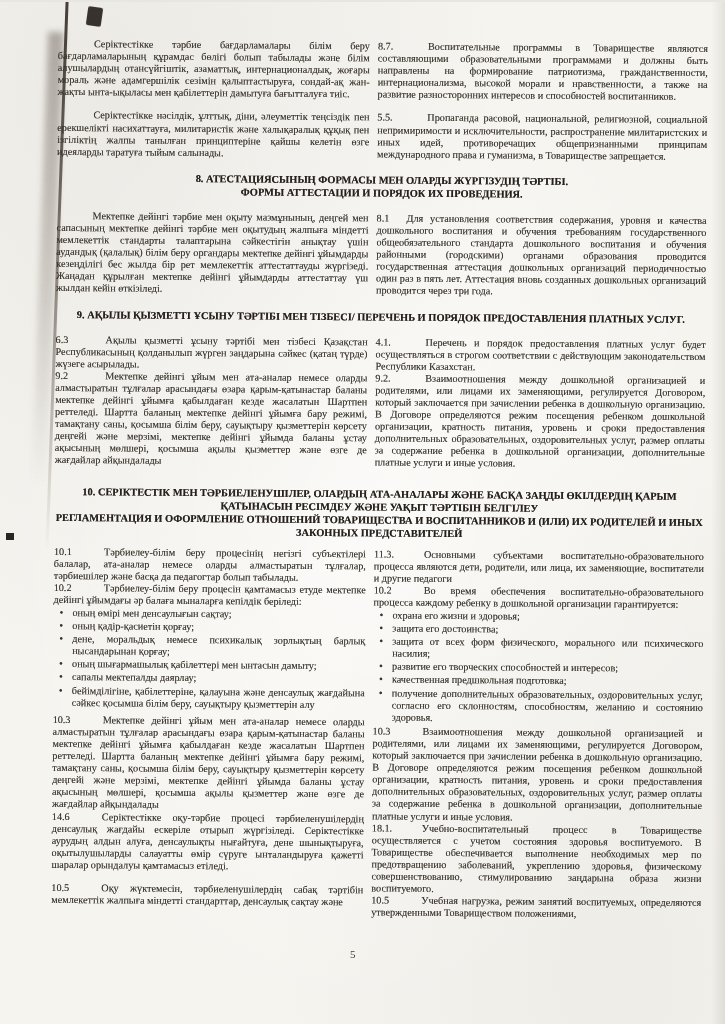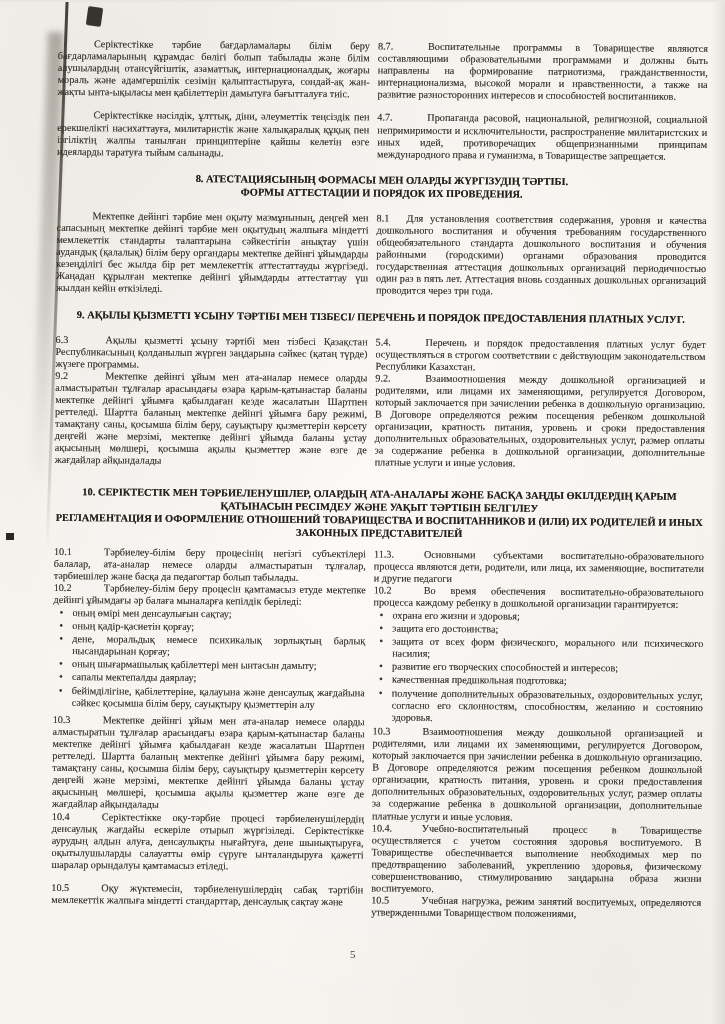--- a/index.html
+++ b/index.html
@@ -96,45 +96,45 @@
 
   <div class="content">
 
     <div class="two-col">
       <div class="col-kk">
         <p class="indent">Серіктестікке тәрбие бағдарламалары білім беру бағдарламаларының құрамдас бөлігі болып табылады және білім алушылардың отансүйгіштік, азаматтық, интернационалдық, жоғары мораль және адамгершілік сезімін қалыптастыруға, сондай-ақ жан-жақты ынта-ықыласы мен қабілеттерін дамытуға бағытталуға тиіс.</p>
         <p class="indent gap-top">Серіктестікке нәсілдік, ұлттық, діни, әлеуметтік теңсіздік пен ерекшелікті насихаттауға, милитаристік және халықаралық құқық пен ізгіліктің жалпы танылған принциптеріне қайшы келетін өзге идеяларды таратуға тыйым салынады.</p>
       </div>
       <div class="col-ru">
         <p class="num-para"><span class="pnum">8.7.</span><span>Воспитательные программы в Товариществе являются составляющими образовательными программами и должны быть направлены на формирование патриотизма, гражданственности, интернационализма, высокой морали и нравственности, а также на развитие разносторонних интересов и способностей воспитанников.</span></p>
-        <p class="num-para gap-top"><span class="pnum">4.7.</span><span>Пропаганда расовой, национальной, религиозной, социальной непримиримости и исключительности, распространение милитаристских и иных идей, противоречащих общепризнанными принципам международного права и гуманизма, в Товариществе запрещается.</span></p>
+        <p class="num-para gap-top"><span class="pnum">5.5.</span><span>Пропаганда расовой, национальной, религиозной, социальной непримиримости и исключительности, распространение милитаристских и иных идей, противоречащих общепризнанными принципам международного права и гуманизма, в Товариществе запрещается.</span></p>
       </div>
     </div>
 
     <p class="heading h-mt">8. АТЕСТАЦИЯСЫНЫҢ ФОРМАСЫ МЕН ОЛАРДЫ ЖҮРГІЗУДІҢ ТӘРТІБІ.</p>
     <p class="heading">ФОРМЫ АТТЕСТАЦИИ И ПОРЯДОК ИХ ПРОВЕДЕНИЯ.</p>
 
     <div class="two-col body-mt">
       <div class="col-kk">
         <p class="indent">Мектепке дейінгі тәрбие мен оқыту мазмұнының, деңгей мен сапасының мектепке дейінгі тәрбие мен оқытудың жалпыға міндетті мемлекеттік стандарты талаптарына сәйкестігін анықтау үшін аудандық (қалалық) білім беру органдары мектепке дейінгі ұйымдарды кезеңділігі бес жылда бір рет мемлекеттік аттестаттауды жүргізеді. Жаңадан құрылған мектепке дейінгі ұйымдарды аттестаттау үш жылдан кейін өткізіледі.</p>
       </div>
       <div class="col-ru">
         <p class="num-para"><span class="pnum" style="min-width:30px">8.1</span><span>Для установления соответствия содержания, уровня и качества дошкольного воспитания и обучения требованиям государственного общеобязательного стандарта дошкольного воспитания и обучения районными (городскими) органами образования проводится государственная аттестация дошкольных организаций периодичностью один раз в пять лет. Аттестация вновь созданных дошкольных организаций проводится через три года.</span></p>
       </div>
     </div>
 
     <p class="heading h-mt">9.   АҚЫЛЫ ҚЫЗМЕТТІ ҰСЫНУ ТӘРТІБІ МЕН ТІЗБЕСІ/ ПЕРЕЧЕНЬ И ПОРЯДОК ПРЕДОСТАВЛЕНИЯ ПЛАТНЫХ УСЛУГ.</p>
 
     <div class="two-col body-mt">
       <div class="col-kk">
-        <p class="num-para"><span class="pnum">6.3</span><span>Ақылы қызметті ұсыну тәртібі мен тізбесі Қазақстан Республикасының қолданылып жүрген  заңдарына сәйкес (қатаң түрде) жүзеге программы.</span></p>
+        <p class="num-para"><span class="pnum">6.3</span><span>Ақылы қызметті ұсыну тәртібі мен тізбесі Қазақстан Республикасының қолданылып жүрген  заңдарына сәйкес (қатаң түрде) жүзеге асырылады.</span></p>
         <p class="num-para"><span class="pnum">9.2</span><span>Мектепке дейінгі ұйым мен ата-аналар немесе оларды алмастыратын тұлғалар арасындағы өзара қарым-қатынастар баланы мектепке дейінгі ұйымға қабылдаған кезде жасалатын Шартпен реттеледі. Шартта баланың мектепке дейінгі ұйымға бару режимі, тамақтану саны, қосымша білім беру, сауықтыру қызметтерін көрсету деңгейі және мерзімі, мектепке дейінгі ұйымда баланы ұстау ақысының мөлшері, қосымша ақылы қызметтер және өзге де жағдайлар айқындалады</span></p>
       </div>
       <div class="col-ru">
-        <p class="num-para"><span class="pnum">5.4.</span><span>Перечень и порядок предоставления платных услуг будет осуществляться в строгом соответствии с действующим законодательством Республики Казахстан.</span></p>
+        <p class="num-para"><span class="pnum">4.1.</span><span>Перечень и порядок предоставления платных услуг будет осуществляться в строгом соответствии с действующим законодательством Республики Казахстан.</span></p>
         <p class="num-para"><span class="pnum">9.2.</span><span>Взаимоотношения между дошкольной организацией и родителями, или лицами их заменяющими, регулируется Договором, который заключается при зачислении ребенка в дошкольную организацию. В Договоре определяются режим посещения ребенком дошкольной организации, кратность питания, уровень и сроки предоставления дополнительных образовательных, оздоровительных услуг, размер оплаты за содержание ребенка в дошкольной организации, дополнительные платные услуги и иные условия.</span></p>
       </div>
     </div>
 
     <p class="heading" style="margin-top:18px">10. СЕРІКТЕСТІК МЕН ТӘРБИЕЛЕНУШІЛЕР, ОЛАРДЫҢ АТА-АНАЛАРЫ ЖӘНЕ БАСҚА ЗАҢДЫ ӨКІЛДЕРДІҢ ҚАРЫМ</p>
     <p class="heading">ҚАТЫНАСЫН РЕСІМДЕУ ЖӘНЕ УАҚЫТ ТӘРТІБІН БЕЛГІЛЕУ</p>
     <p class="heading">РЕГЛАМЕНТАЦИЯ И ОФОРМЛЕНИЕ ОТНОШЕНИЙ  ТОВАРИЩЕСТВА И ВОСПИТАННИКОВ И (ИЛИ) ИХ РОДИТЕЛЕЙ И ИНЫХ</p>
     <p class="heading">ЗАКОННЫХ ПРЕДСТАВИТЕЛЕЙ</p>
 
     <div class="two-col" style="margin-top:9px">
@@ -143,35 +143,35 @@
         <p class="num-para"><span class="pnum">10.2</span><span>Тәрбиелеу-білім беру процесін қамтамасыз етуде мектепке дейінгі ұйымдағы әр балаға мыналарға кепілдік беріледі:</span></p>
         <ul class="guarantees">
           <li>оның өмірі мен денсаулығын сақтау;</li>
           <li>оның қадір-қасиетін қорғау;</li>
           <li>дене, моральдық немесе психикалық зорлықтың барлық нысандарынан қорғау;</li>
           <li>оның шығармашылық қабілеттері мен ынтасын дамыту;</li>
           <li>сапалы мектепалды даярлау;</li>
           <li>бейімділігіне, қабілеттеріне, қалауына және денсаулық жағдайына сәйкес қосымша білім беру, сауықтыру қызметтерін алу</li>
         </ul>
         <p class="num-para gap-top-sm"><span class="pnum">10.3</span><span>Мектепке дейінгі ұйым мен ата-аналар немесе оларды алмастыратын тұлғалар арасындағы өзара қарым-қатынастар баланы мектепке дейінгі ұйымға қабылдаған кезде жасалатын Шартпен реттеледі. Шартта баланың мектепке дейінгі ұйымға бару режимі, тамақтану саны, қосымша білім беру, сауықтыру қызметтерін көрсету деңгейі және мерзімі, мектепке дейінгі ұйымда баланы ұстау ақысының мөлшері, қосымша ақылы қызметтер және өзге де жағдайлар айқындалады</span></p>
-        <p class="num-para"><span class="pnum">10.4</span><span>Серіктестікке оқу-тәрбие процесі тәрбиеленушілердің денсаулық жағдайы ескеріле отырып жүргізіледі. Серіктестікке аурудың алдын алуға, денсаулықты нығайтуға, дене шынықтыруға, оқытылушыларды салауатты өмір сүруге ынталандыруға қажетті шаралар орындалуы қамтамасыз етіледі.</span></p>
+        <p class="num-para"><span class="pnum">14.6</span><span>Серіктестікке оқу-тәрбие процесі тәрбиеленушілердің денсаулық жағдайы ескеріле отырып жүргізіледі. Серіктестікке аурудың алдын алуға, денсаулықты нығайтуға, дене шынықтыруға, оқытылушыларды салауатты өмір сүруге ынталандыруға қажетті шаралар орындалуы қамтамасыз етіледі.</span></p>
         <p class="num-para gap-top"><span class="pnum">10.5</span><span>Оқу жүктемесін, тәрбиеленушілердің сабақ тәртібін мемлекеттік жалпыға міндетті стандарттар, денсаулық сақтау және</span></p>
       </div>
       <div class="col-ru">
         <p class="num-para"><span class="pnum">11.3.</span><span>Основными субъектами воспитательно-образовательного процесса являются дети, родители, или лица, их заменяющие, воспитатели и другие педагоги</span></p>
         <p class="num-para"><span class="pnum">10.2</span><span>Во время обеспечения воспитательно-образовательного процесса каждому ребенку в дошкольной организации гарантируется:</span></p>
         <ul class="guarantees">
           <li>охрана его жизни и здоровья;</li>
           <li>защита его достоинства;</li>
           <li>защита от всех форм физического, морального или психического насилия;</li>
           <li>развитие его творческих способностей и интересов;</li>
           <li>качественная предшкольная подготовка;</li>
           <li>получение дополнительных образовательных, оздоровительных услуг, согласно его склонностям, способностям, желанию и состоянию здоровья.</li>
         </ul>
         <p class="num-para"><span class="pnum">10.3</span><span>Взаимоотношения между дошкольной организацией и родителями, или лицами их заменяющими, регулируется Договором, который заключается при зачислении ребенка в дошкольную организацию. В Договоре определяются режим посещения ребенком дошкольной организации, кратность питания, уровень и сроки предоставления дополнительных образовательных, оздоровительных услуг, размер оплаты за содержание ребенка в дошкольной организации, дополнительные платные услуги и иные условия.</span></p>
-        <p class="num-para"><span class="pnum">10.4.</span><span>Учебно-воспитательный процесс в Товариществе осуществляется с учетом состояния здоровья воспитуемого. В Товариществе обеспечивается выполнение необходимых мер по предотвращению заболеваний, укреплению здоровья, физическому совершенствованию, стимулированию заңдарына образа жизни воспитуемого.</span></p>
+        <p class="num-para"><span class="pnum">18.1.</span><span>Учебно-воспитательный процесс в Товариществе осуществляется с учетом состояния здоровья воспитуемого. В Товариществе обеспечивается выполнение необходимых мер по предотвращению заболеваний, укреплению здоровья, физическому совершенствованию, стимулированию заңдарына образа жизни воспитуемого.</span></p>
         <p class="num-para"><span class="pnum">10.5</span><span>Учебная нагрузка, режим занятий воспитуемых, определяются утвержденными Товариществом положениями,</span></p>
       </div>
     </div>
   </div>
 
   <div class="page-number">5</div>
 </div>
 
 </body></html>

